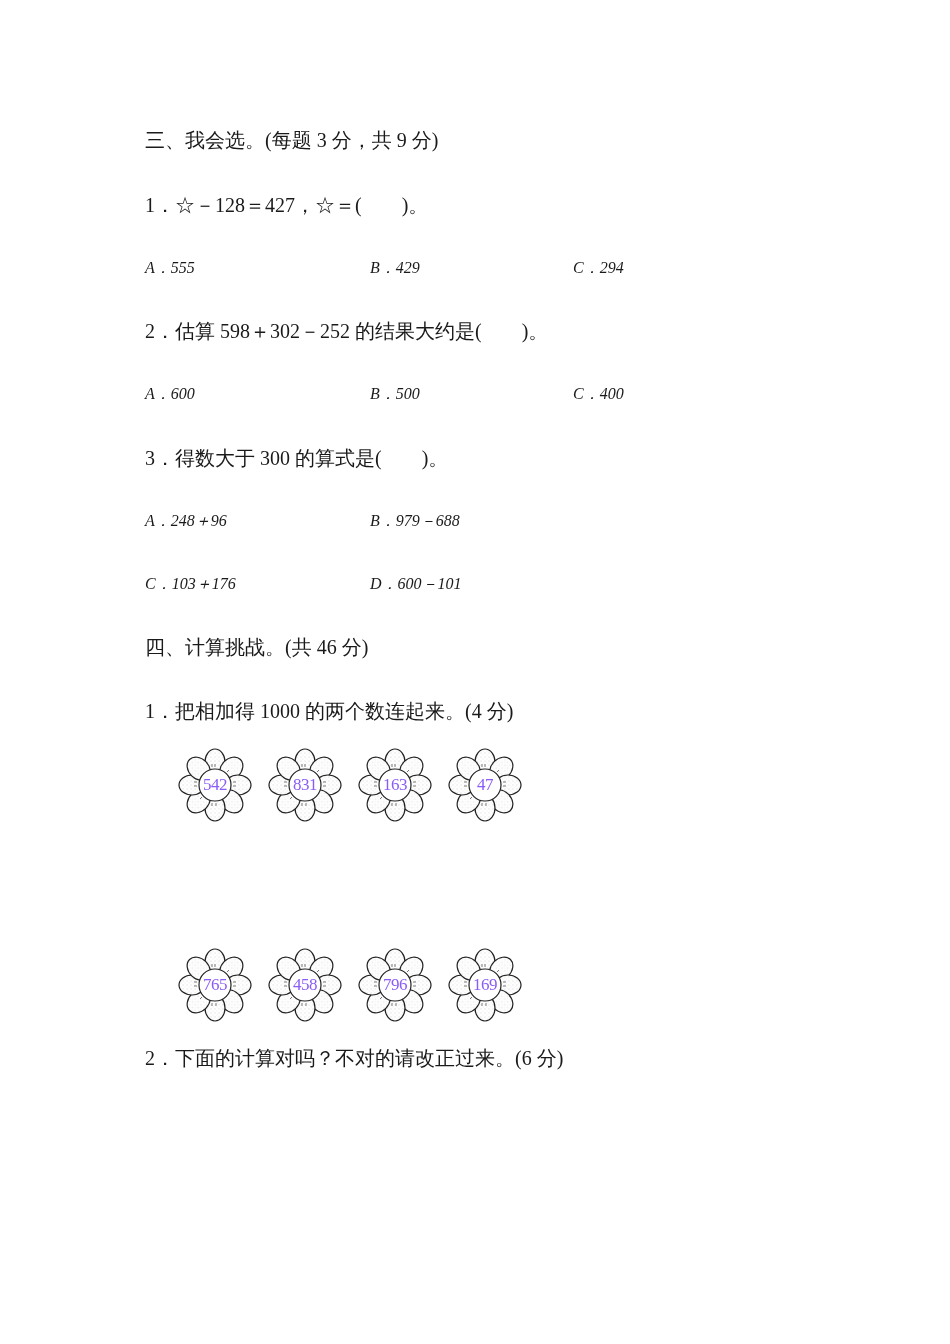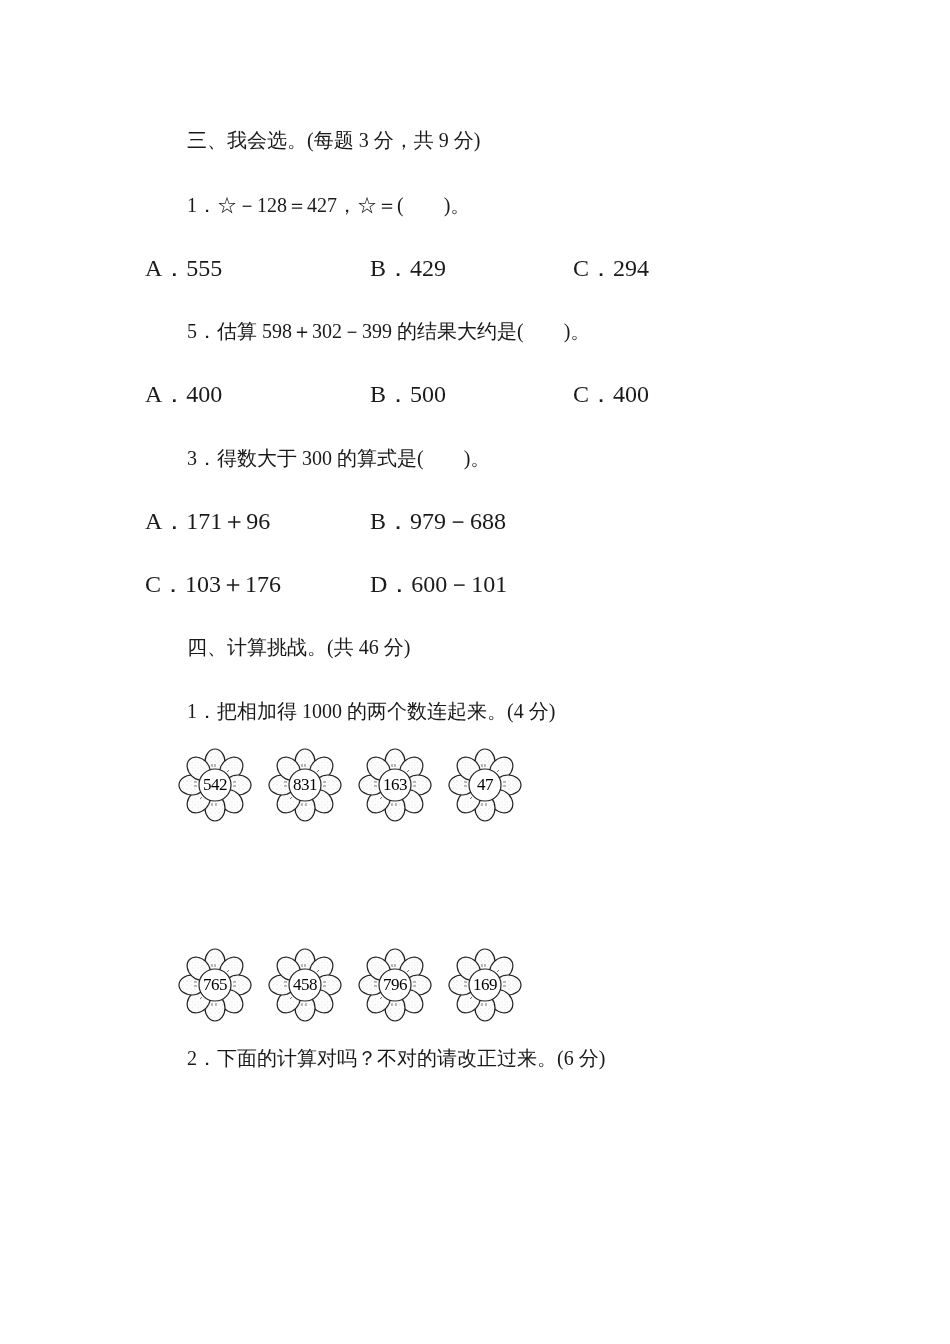--- a/index.html
+++ b/index.html
@@ -1,42 +1,42 @@
 <!DOCTYPE html>
 <html><head>
 <meta charset="utf-8">
 <style>
   html, body { margin: 0; padding: 0; background: #ffffff; }
   body { width: 950px; height: 1344px; position: relative; overflow: hidden;
          font-family: "Liberation Serif", "DejaVu Serif", serif; color: #1a1a1a; }
-  .line { position: absolute; left: 145px; font-size: 20px; line-height: 24px; white-space: pre; margin-left: 42px; }
-  .opt { position: absolute; font-size: 24px; line-height: 24px; white-space: pre; }
+  .line { position: absolute; left: 145px; font-size: 20px; line-height: 24px; white-space: pre; }
+  .opt { position: absolute; font-size: 16px; line-height: 24px; white-space: pre; font-style: italic; }
   .flower { position: absolute; width: 74px; height: 74px; }
   .flower svg { position: absolute; left: 0; top: 0; }
   .flower .num { position: absolute; left: 0; top: 0; width: 74px; height: 74px;
                  display: flex; align-items: center; justify-content: center;
-                 font-family: "Liberation Serif", serif; font-size: 17px; color: #000000; letter-spacing: -0.5px; }
+                 font-family: "Liberation Serif", serif; font-size: 17px; color: #8b5cf6; letter-spacing: -0.5px; }
 </style>
 </head>
 <body>
 
 <div class="line" style="top:128px">三、我会选。(每题 3 分，共 9 分)</div>
 
 <div class="line" style="top:193px">1．☆－128＝427，☆＝(　　)。</div>
 <div class="opt" style="left:145px; top:256px">A．555</div>
 <div class="opt" style="left:370px; top:256px">B．429</div>
 <div class="opt" style="left:573px; top:256px">C．294</div>
 
-<div class="line" style="top:319px">5．估算 598＋302－399 的结果大约是(　　)。</div>
-<div class="opt" style="left:145px; top:382px">A．400</div>
+<div class="line" style="top:319px">2．估算 598＋302－252 的结果大约是(　　)。</div>
+<div class="opt" style="left:145px; top:382px">A．600</div>
 <div class="opt" style="left:370px; top:382px">B．500</div>
 <div class="opt" style="left:573px; top:382px">C．400</div>
 
 <div class="line" style="top:446px">3．得数大于 300 的算式是(　　)。</div>
-<div class="opt" style="left:145px; top:509px">A．171＋96</div>
+<div class="opt" style="left:145px; top:509px">A．248＋96</div>
 <div class="opt" style="left:370px; top:509px">B．979－688</div>
 <div class="opt" style="left:145px; top:572px">C．103＋176</div>
 <div class="opt" style="left:370px; top:572px">D．600－101</div>
 
 <div class="line" style="top:635px">四、计算挑战。(共 46 分)</div>
 <div class="line" style="top:699px">1．把相加得 1000 的两个数连起来。(4 分)</div>
 
 <svg width="0" height="0" style="position:absolute">
   <defs>
     <pattern id="dots" width="4" height="4" patternUnits="userSpaceOnUse">

